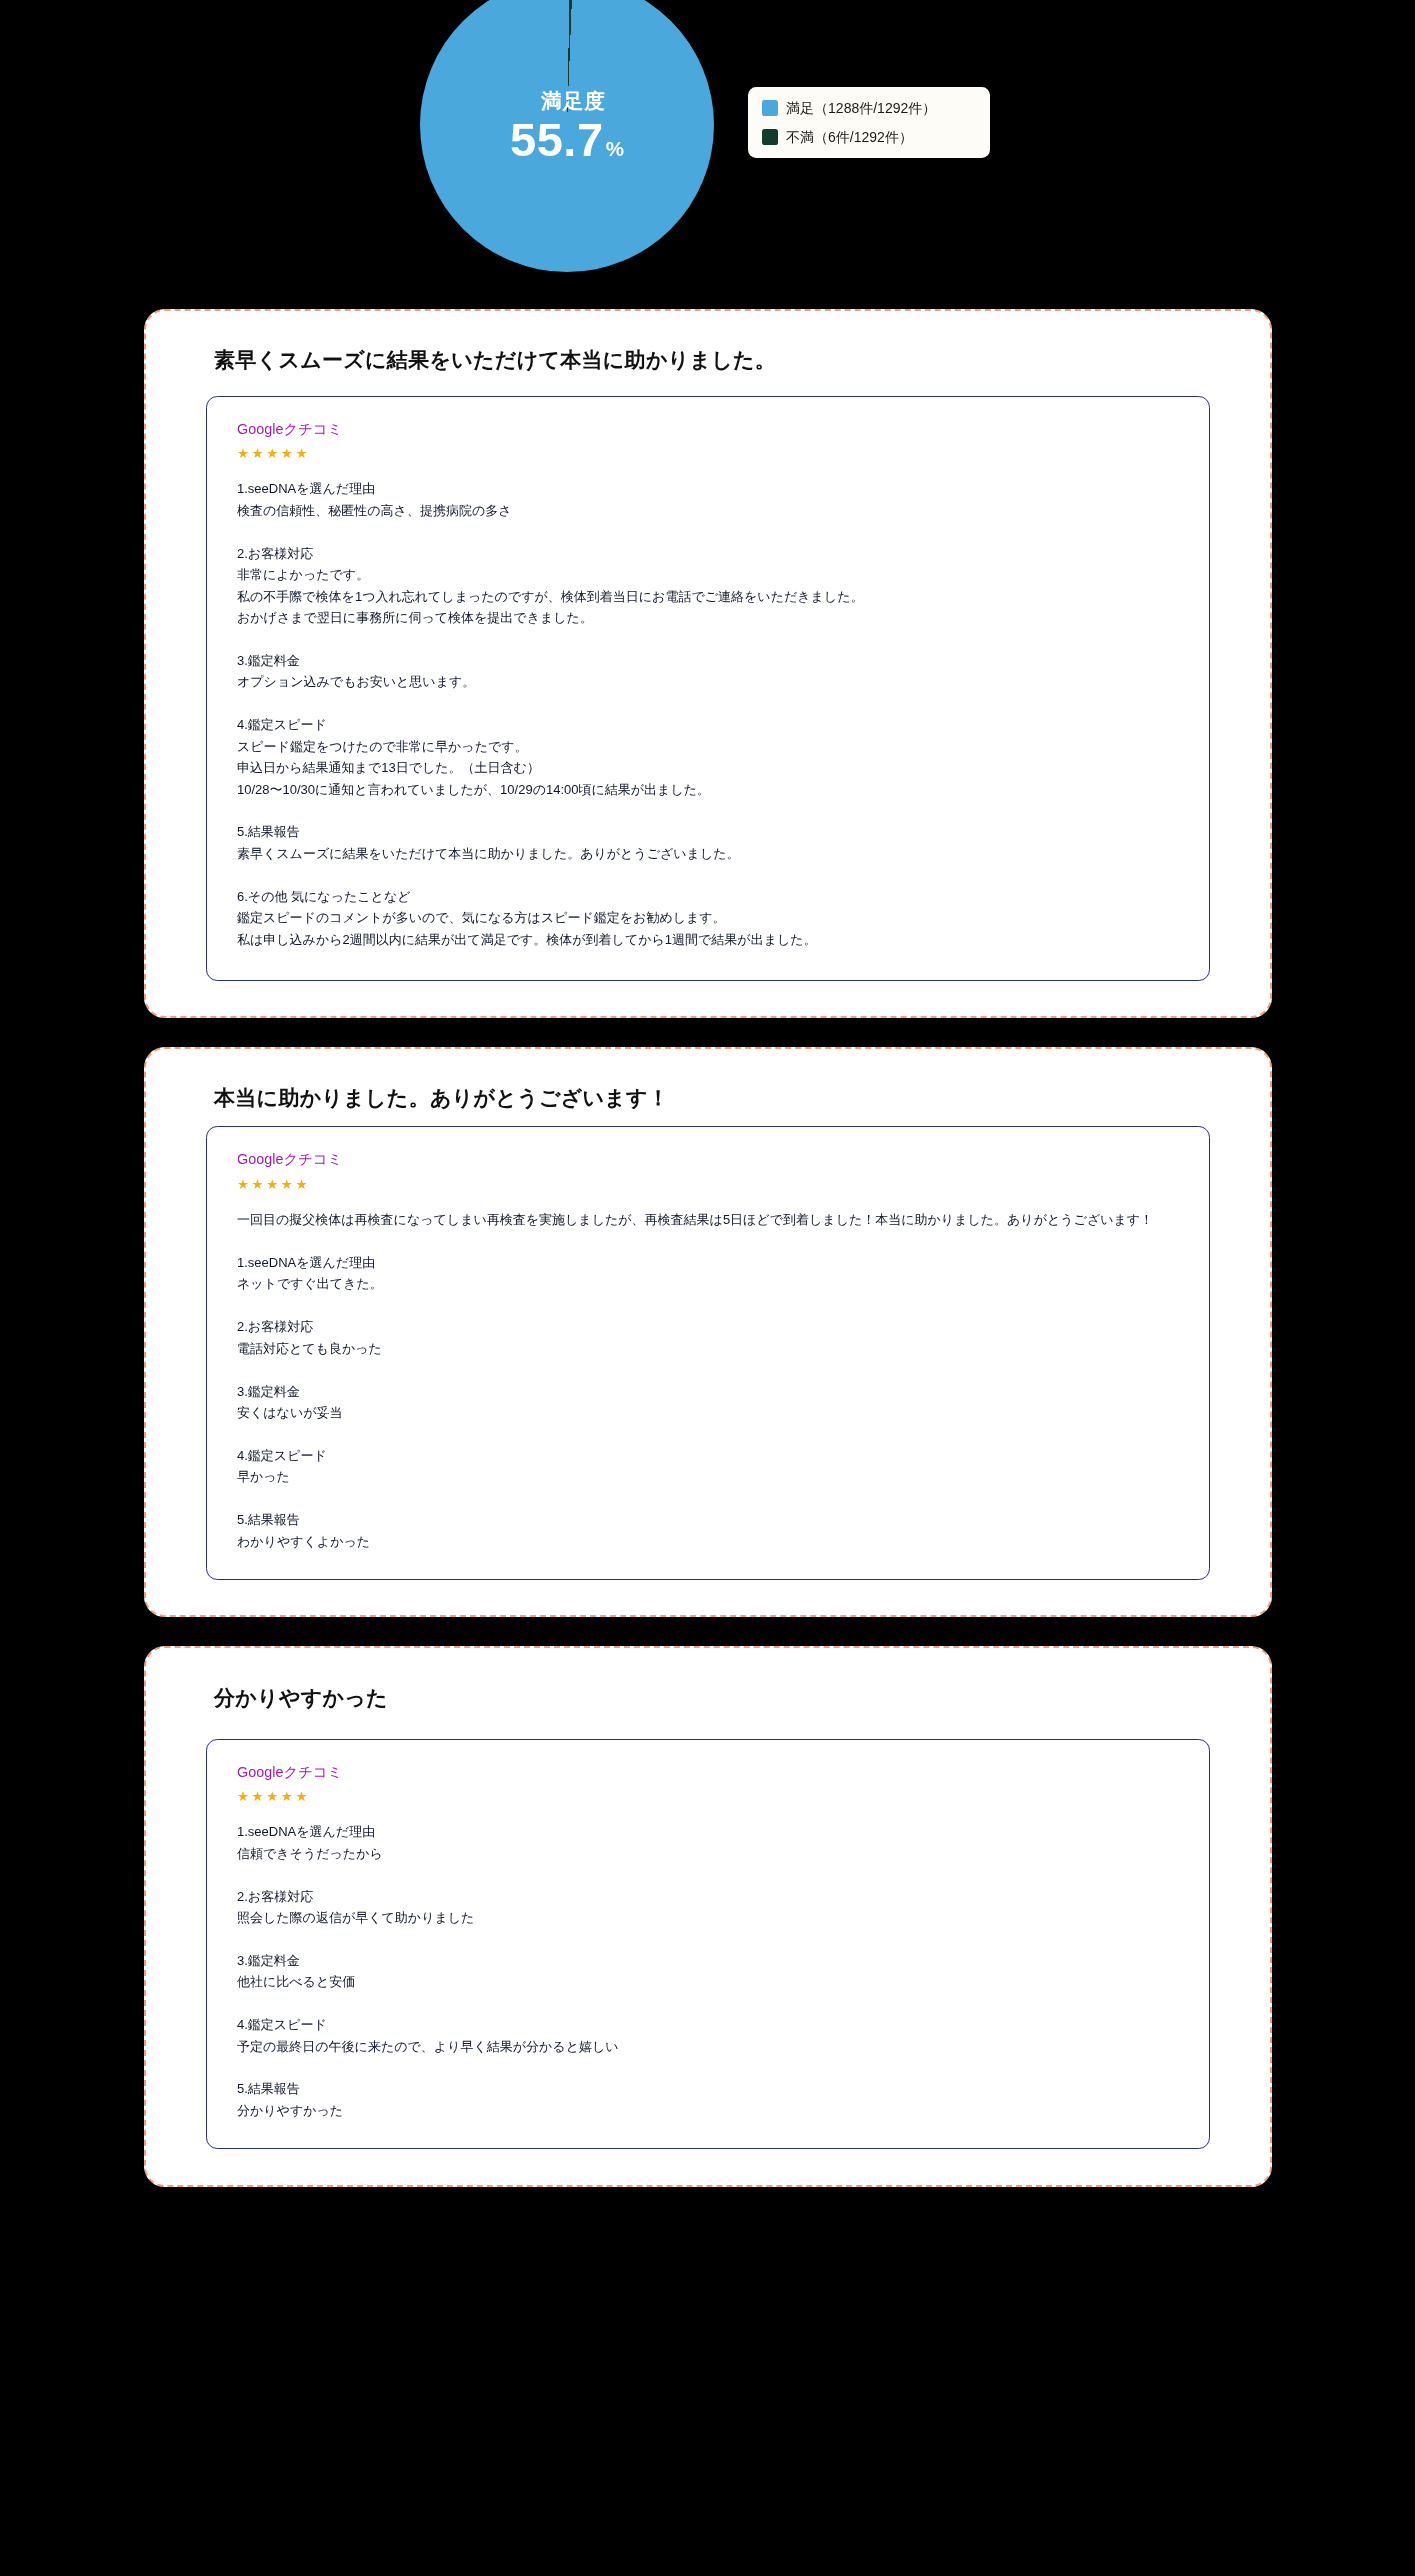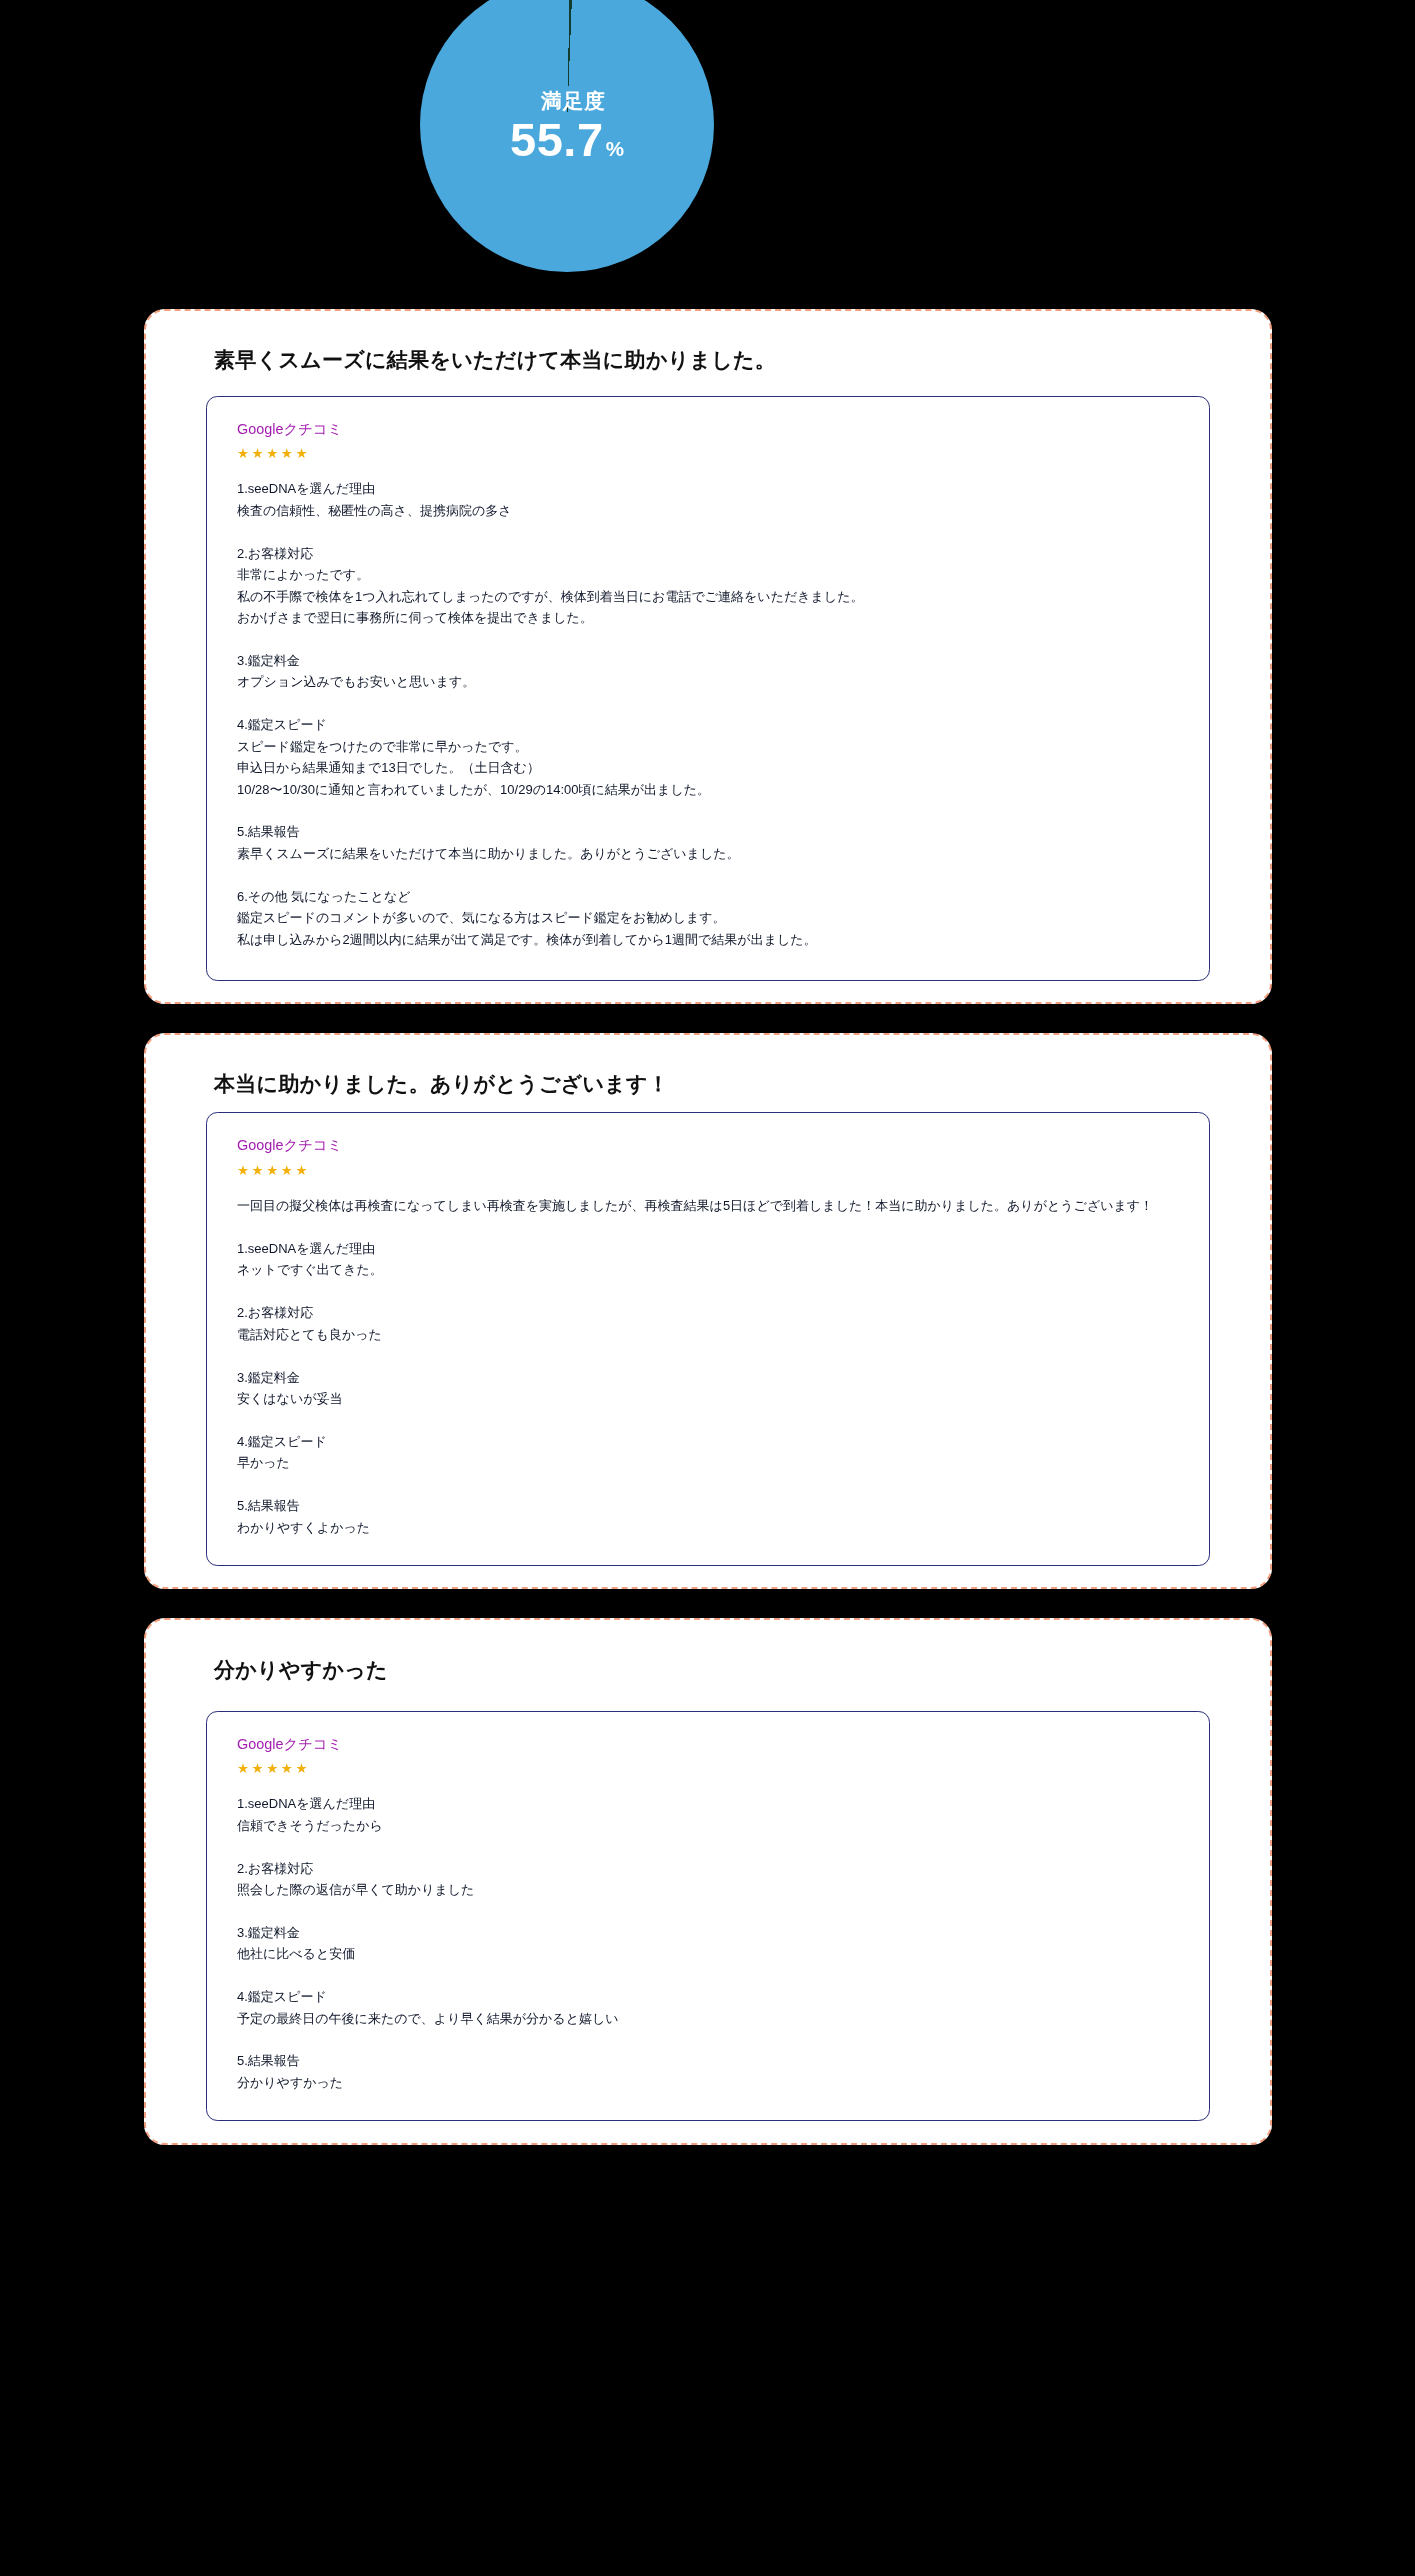--- a/index.html
+++ b/index.html
@@ -121,21 +121,21 @@
   }
 
   .review-card {
     position: relative;
     margin: 0 auto 29px auto;
     width: 1128px;
     background: #ffffff;
     border: 2.6px dashed #f0a080;
     border-radius: 20.6px;
     box-sizing: border-box;
-    padding: 28px 31px 16px 31px;
+    padding: 28px 31px 30px 31px;
   }
 
   .review-title {
     font-size: 21px;
     font-weight: 700;
     color: #111111;
     letter-spacing: 0.3px;
     margin: 7.2px 0 21.6px 37px;
   }
 
@@ -182,20 +182,30 @@
       <div class="donut"></div>
       <div class="donut-inner-text">
         <div class="donut-label">満足度</div>
         <div class="donut-value-row">
           <span class="donut-value">55.7</span>
           <span class="donut-unit">%</span>
         </div>
       </div>
     </div>
 
+    <div class="legend">
+      <div class="legend-row">
+        <span class="legend-swatch" style="background:#4aa8dc"></span>
+        <span>満足（1288件/1292件）</span>
+      </div>
+      <div class="legend-row">
+        <span class="legend-swatch" style="background:#123c2d"></span>
+        <span>不満（6件/1292件）</span>
+      </div>
+    </div>
   </div>
 
   <div class="cards">
 
     <div class="review-card card-1">
       <div class="review-title">素早くスムーズに結果をいただけて本当に助かりました。</div>
       <div class="inner-box">
         <div class="src-name">Googleクチコミ</div>
         <div class="stars">★★★★★</div>
         <div class="body-text">1.seeDNAを選んだ理由

